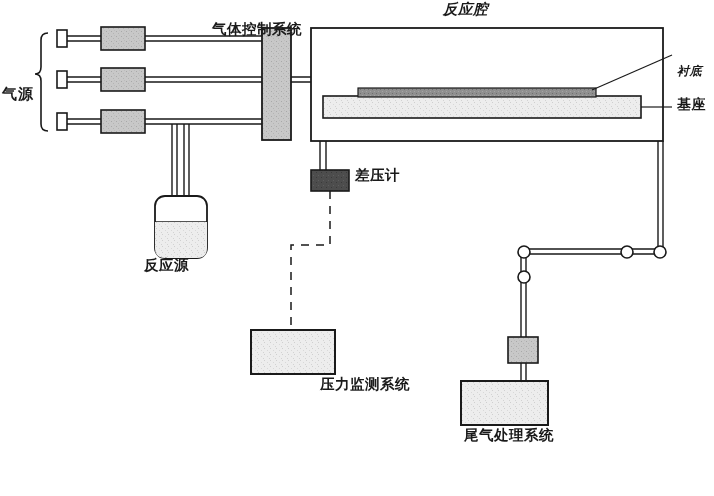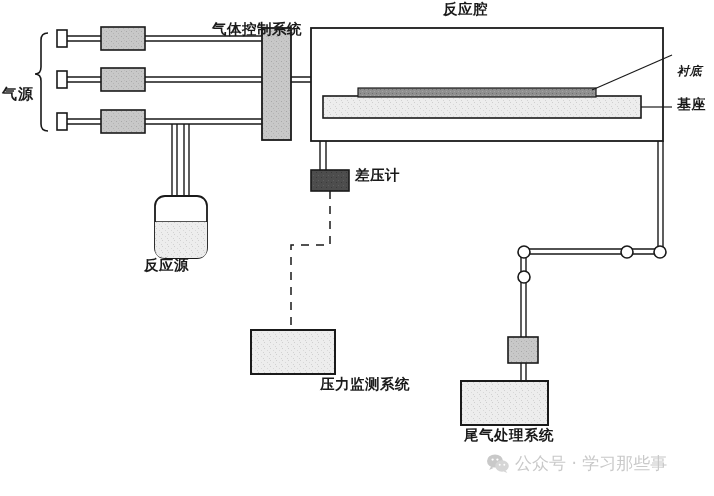--- a/index.html
+++ b/index.html
@@ -9,21 +9,21 @@
     color:#1a1a1a;
   }
   #stage{position:absolute;inset:0;width:714px;height:496px;}
   svg#diagram{position:absolute;left:0;top:0;width:714px;height:496px;}
 
   .lbl{position:absolute;white-space:nowrap;line-height:1;}
   .cn{font-family:"DejaVu Sans","Liberation Sans",sans-serif;font-weight:700;}
 
   .lbl-gas-source{left:2px;top:63px;font-size:15px;letter-spacing:1px;margin-top:24px;}
   .lbl-gcs{left:212px;top:2px;font-size:14.5px;letter-spacing:0.5px;margin-top:20px;}
-  .lbl-chamber{left:443px;top:2px;font-size:14.5px;letter-spacing:0.5px;}
+  .lbl-chamber{left:443px;top:2px;font-size:14.5px;letter-spacing:0.5px;font-style:italic;}
   .lbl-substrate{left:677px;top:65px;font-size:12px;letter-spacing:0.5px;font-style:italic;}
   .lbl-susceptor{left:677px;top:97px;font-size:14px;letter-spacing:0.5px;}
   .lbl-dpg{left:355px;top:168px;font-size:14.5px;letter-spacing:0.5px;}
   .lbl-source{left:144px;top:258px;font-size:14.5px;letter-spacing:0.5px;}
   .lbl-pms{left:272px;top:377px;font-size:14.5px;letter-spacing:0.5px;margin-left:48px;}
   .lbl-ets{left:452px;top:428px;font-size:14.5px;letter-spacing:0.5px;margin-left:12px;}
 
   .caption{position:absolute;left:218px;top:470px;font-size:16px;letter-spacing:0.5px;}
   .caption .fig{margin-right:56px;}
   .caption .ttl{font-family:"Liberation Serif","DejaVu Serif",serif;}
@@ -139,27 +139,14 @@
 
   <div class="lbl cn lbl-dpg">差压计</div>
 
   <div class="lbl cn lbl-source">反应源</div>
 
   <div class="lbl cn lbl-pms">压力监测系统</div>
 
   <div class="lbl cn lbl-ets">尾气处理系统</div>
 
 
-  <div class="watermark">
-    <svg class="wm-icon" width="22" height="19" viewBox="0 0 22 19">
-      <ellipse cx="8" cy="7" rx="8" ry="6.6" fill="#c9c9c9"></ellipse>
-      <path d="M 4 12.6 L 2.2 16 L 6.4 14" fill="#c9c9c9"></path>
-      <ellipse cx="15" cy="12" rx="6.8" ry="5.7" fill="#d6d6d6"></ellipse>
-      <path d="M 18.6 16.4 L 20.4 19 L 16.6 17.6" fill="#d6d6d6"></path>
-      <circle cx="5.6" cy="5.6" r="1.15" fill="#ffffff"></circle>
-      <circle cx="10.4" cy="5.6" r="1.15" fill="#ffffff"></circle>
-      <circle cx="12.7" cy="10.8" r="0.95" fill="#ffffff"></circle>
-      <circle cx="17.3" cy="10.8" r="0.95" fill="#ffffff"></circle>
-    </svg>
-    <span>公众号 · 学习那些事</span>
-  </div>
 
 </div>
 
 </body></html>

